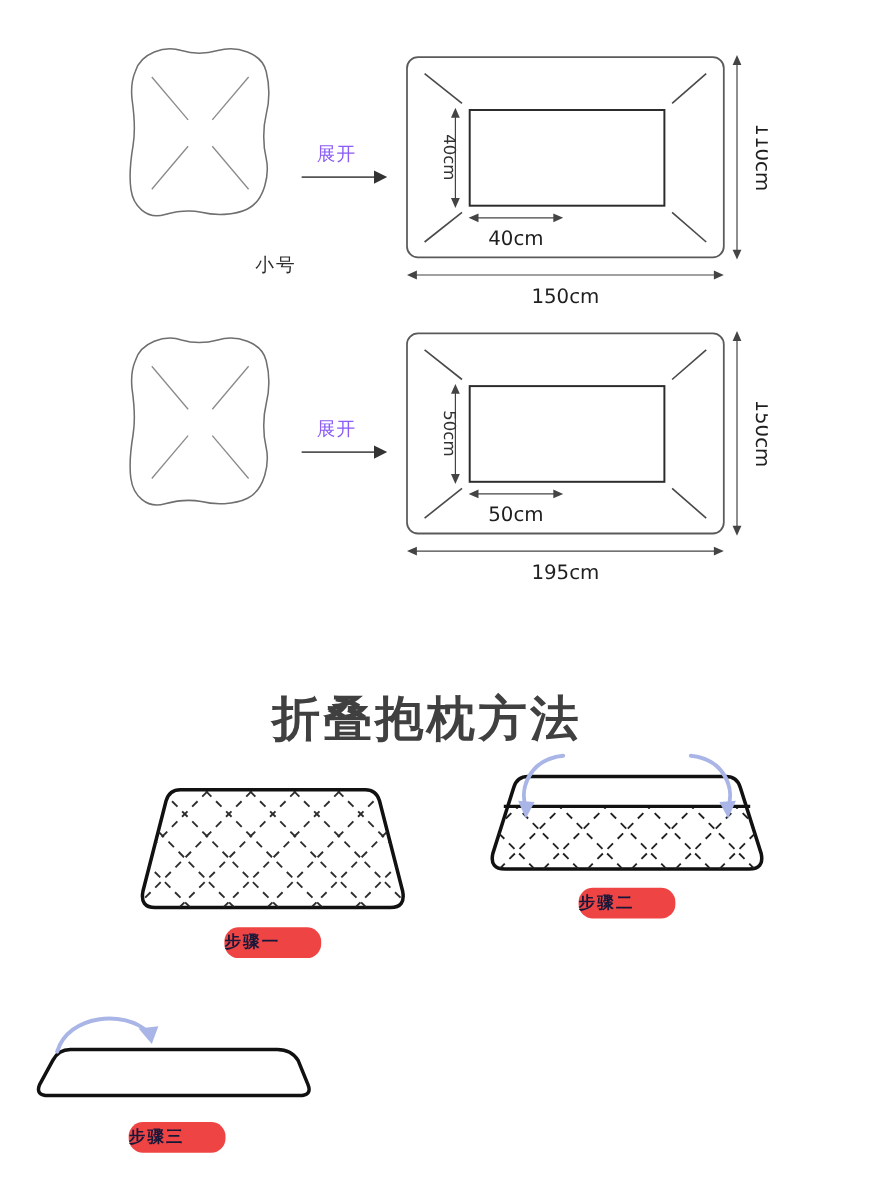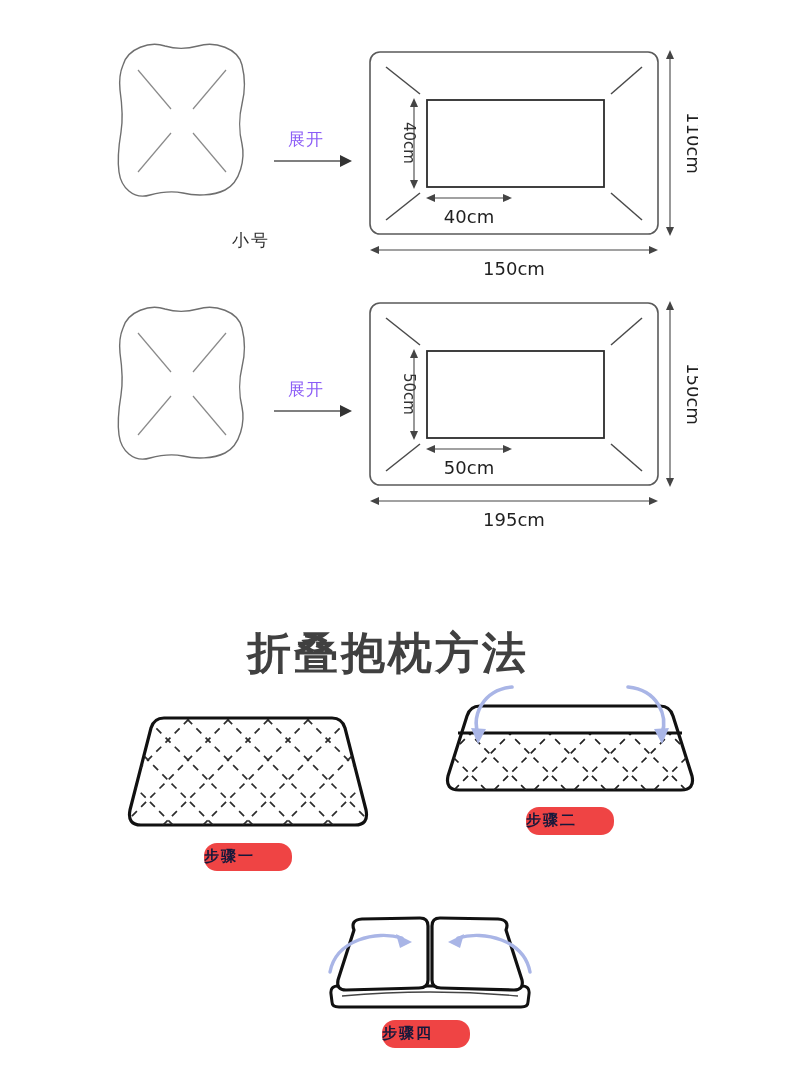--- a/index.html
+++ b/index.html
@@ -258,36 +258,28 @@
       <g fill="none" stroke="#a9b5e6" stroke-width="3.6" stroke-linecap="round">
         <path d="M92,23 C62,26 52,52 58,70"></path>
         <path d="M208,23 C238,26 248,52 242,70"></path>
       </g>
       <polygon points="58,80 51,64 66,65" fill="#a9b5e6"></polygon>
       <polygon points="242,80 234,65 249,64" fill="#a9b5e6"></polygon>
     </svg>
     <div class="step-badge" style="left:106px; top:143px;">步骤二</div>
   </div>
 
-
-  <div class="step" style="left:320px; top:908px;">
-    <svg class="step-svg" width="220" height="110" viewBox="0 0 220 110">
-
-      <path d="M18,78 L202,78 Q210,78 209,86 L208,94 Q208,99 201,99 L19,99 Q12,99 12,94 L11,86 Q10,78 18,78 Z" fill="#ffffff" stroke="#111" stroke-width="3" stroke-linejoin="round"></path>
-
-      <path d="M34,22 Q30,12 42,11 L100,10 Q108,10 108,18 L108,72 Q108,80 99,80 L26,82 Q16,82 18,72 Z" fill="#ffffff" stroke="#111" stroke-width="3.2" stroke-linejoin="round"></path>
-
-      <path d="M186,22 Q190,12 178,11 L120,10 Q112,10 112,18 L112,72 Q112,80 121,80 L194,82 Q204,82 202,72 Z" fill="#ffffff" stroke="#111" stroke-width="3.2" stroke-linejoin="round"></path>
-
-      <path d="M22,88 Q110,80 198,88" fill="none" stroke="#444" stroke-width="1.4"></path>
-
-      <g fill="none" stroke="#a9b5e6" stroke-width="3.4" stroke-linecap="round">
-        <path d="M10,64 C16,32 56,22 82,30"></path>
-        <path d="M210,64 C204,32 164,22 138,30"></path>
-      </g>
-      <polygon points="92,34 76,26 80,40" fill="#a9b5e6"></polygon>
-      <polygon points="128,34 144,26 140,40" fill="#a9b5e6"></polygon>
-    </svg>
-    <div class="step-badge" style="left:62px; top:112px;">步骤四</div>
-  </div>
+  <div class="step" style="left:22px; top:912px;">
+    <svg class="step-svg" width="290" height="100" viewBox="0 0 290 100">
+
+      <path d="M42,42 L230,42 Q243,42 249,52 L258,74 Q262,84 250,84 L22,84 Q10,84 14,74 L26,52 Q31,42 42,42 Z" fill="#ffffff" stroke="#111" stroke-width="3.2" stroke-linejoin="round"></path>
+
+      <g fill="none" stroke="#a9b5e6" stroke-width="3.6" stroke-linecap="round">
+        <path d="M30,44 C40,10 92,6 112,26"></path>
+      </g>
+      <polygon points="116,37 104,23 122,21" fill="#a9b5e6"></polygon>
+    </svg>
+    <div class="step-badge" style="left:95px; top:108px;">步骤三</div>
+  </div>
+
 
 
 </div>
 
 </body></html>

